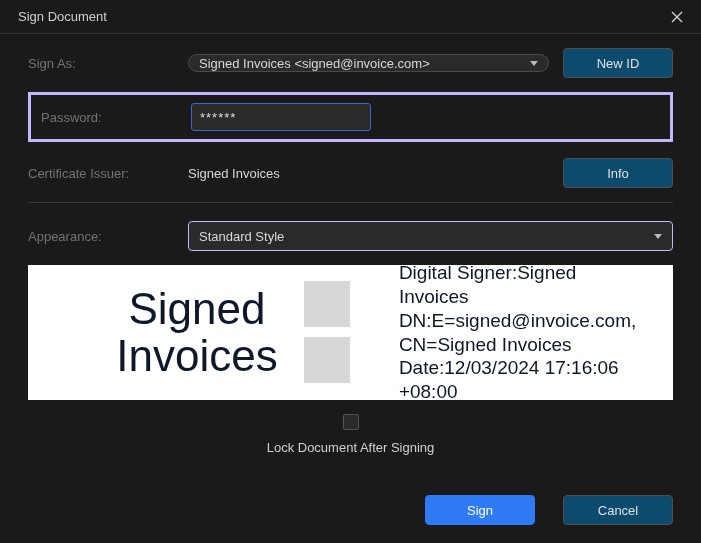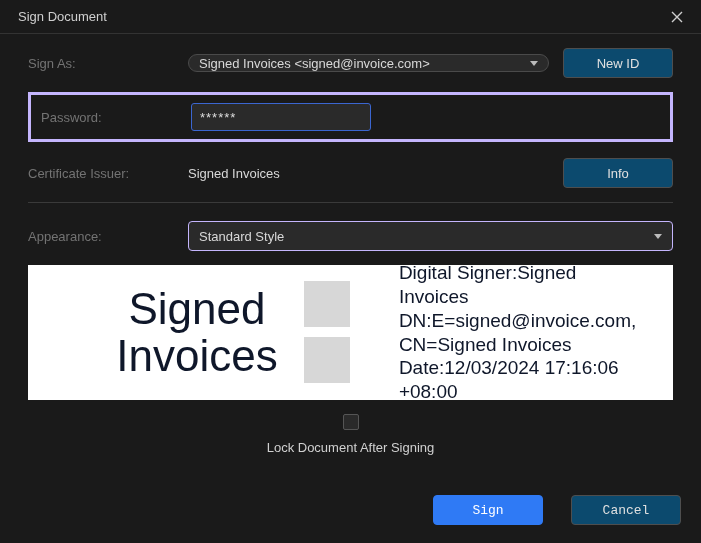--- a/index.html
+++ b/index.html
@@ -160,24 +160,23 @@
   }
   .chk {
     width: 16px; height: 16px;
     background: #2a2a2a;
     border: 1px solid #555;
     border-radius: 2px;
     cursor: pointer;
   }
   .footer {
     position: absolute;
-    bottom: 18px; right: 20px;
+    bottom: 18px; right: 28px;
     display: flex;
     gap: 14px;
-    font-family: Liberation Mono, monospace;
   }
 </style>
 </head>
 <body>
 
 <div class="titlebar">
   <span>Sign Document</span>
   <div class="close-x">
     <svg width="12" height="12" viewBox="0 0 12 12">
         <path d="M1 1 L11 11 M11 1 L1 11" stroke="#cfcfcf" stroke-width="1.4" fill="none"></path>

